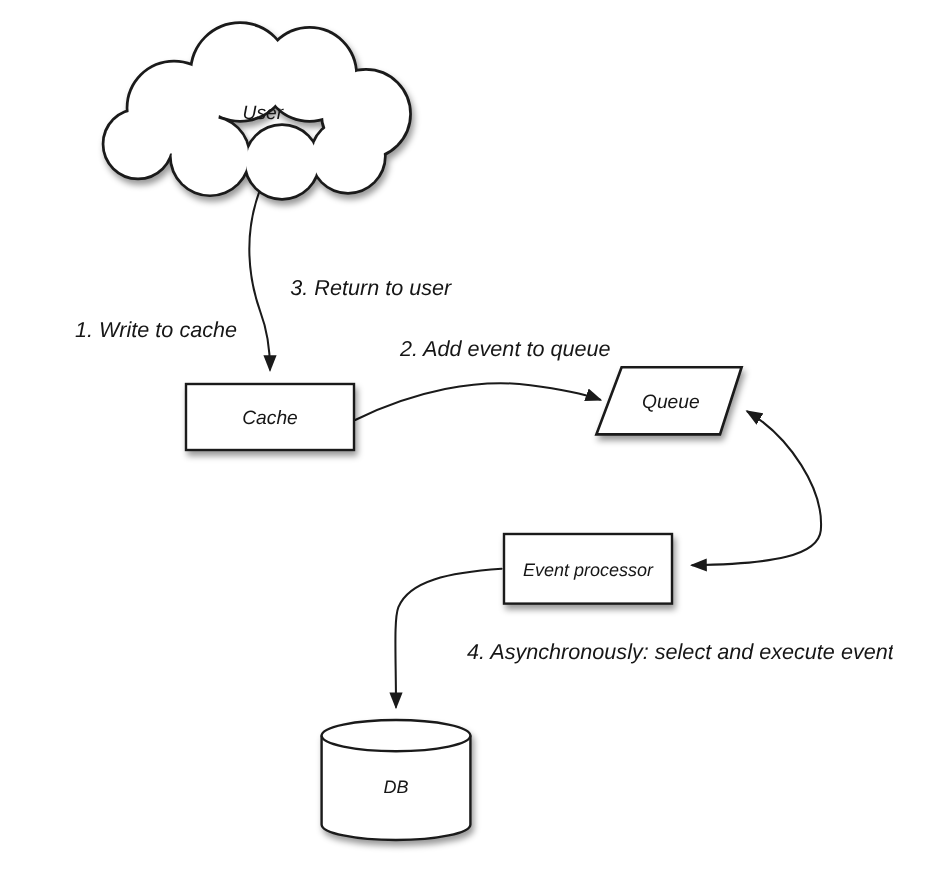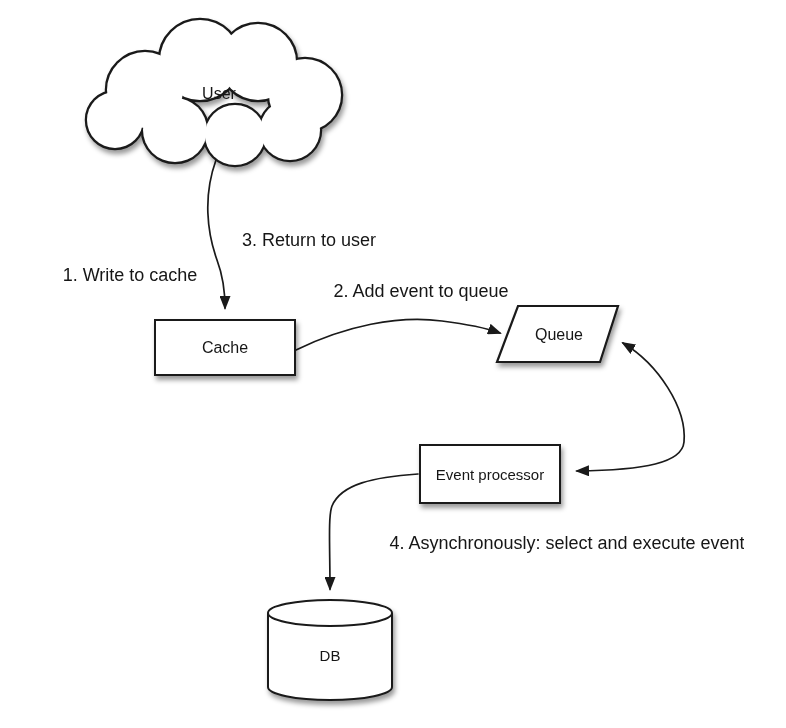--- a/index.html
+++ b/index.html
@@ -7,20 +7,21 @@
     padding: 0;
     background: #ffffff;
   }
   .stage {
     position: relative;
     width: 744px;
     height: 728px;
     background: #ffffff;
     overflow: hidden;
     font-family: "Liberation Sans", sans-serif;
+    font-style: italic;
   }
   svg { display: block; }
   .shape-stroke {
     fill: #ffffff;
     stroke: #1a1a1a;
   }
   .edge {
     fill: none;
     stroke: #1a1a1a;
     stroke-width: 1.7;

